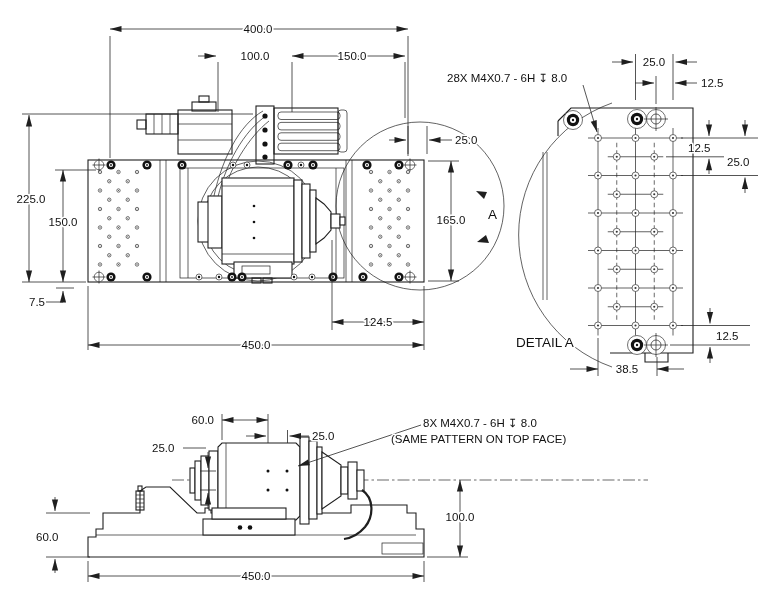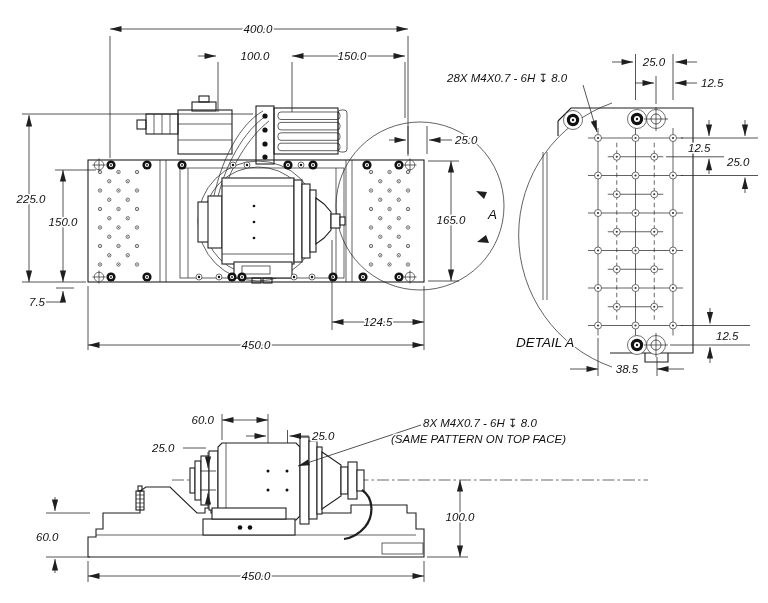--- a/index.html
+++ b/index.html
@@ -1,16 +1,16 @@
 <!DOCTYPE html>
 <html><head>
 <meta charset="utf-8">
 <style>
   html,body{margin:0;padding:0;background:#fff;}
-  .page{width:768px;height:603px;background:#fff;position:relative;overflow:hidden;font-style:italic;}
+  .page{width:768px;height:603px;background:#fff;position:relative;overflow:hidden;}
   svg{display:block;}
   .o  {fill:none;stroke:#1f1f1f;stroke-width:1.1;}
   .w  {fill:#fff;stroke:#1f1f1f;stroke-width:1.1;}
   .t  {fill:none;stroke:#1f1f1f;stroke-width:0.7;}
   .d  {fill:none;stroke:#2a2a2a;stroke-width:0.8;}
   .cl {fill:none;stroke:#2a2a2a;stroke-width:0.7;stroke-dasharray:12 3 2.5 3;}
   .dsh{fill:none;stroke:#2a2a2a;stroke-width:0.7;stroke-dasharray:4.5 3;}
   .hs {fill:#fff;stroke:#333;stroke-width:0.7;}
   .cable{fill:none;stroke:#1f1f1f;stroke-width:2.2;}
   text{font-family:"Liberation Sans","DejaVu Sans",sans-serif;font-size:11.5px;fill:#111;

